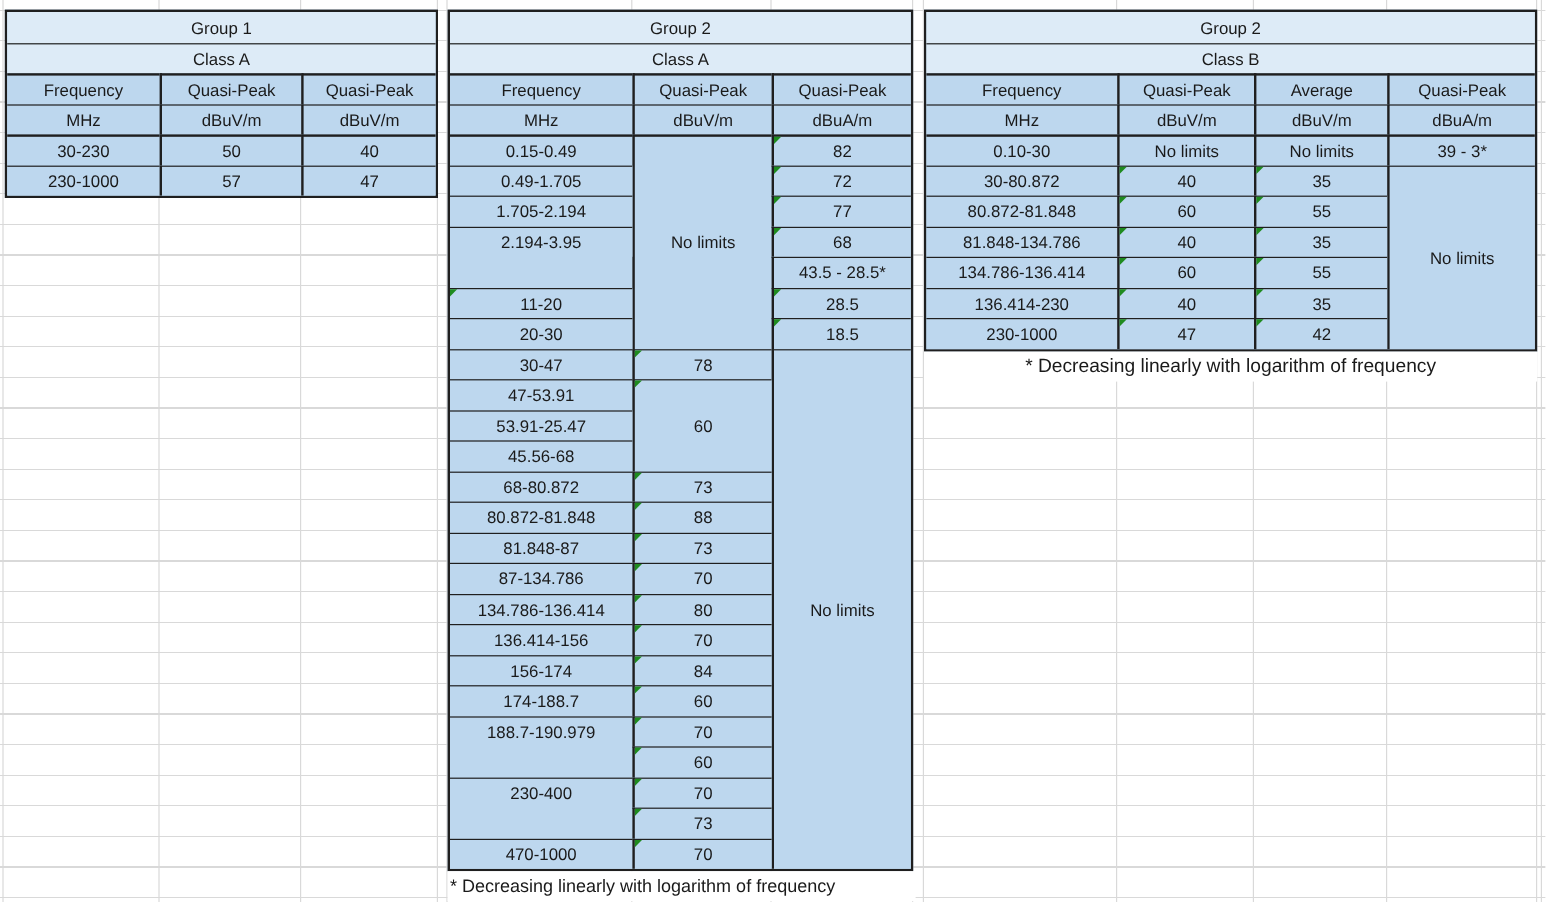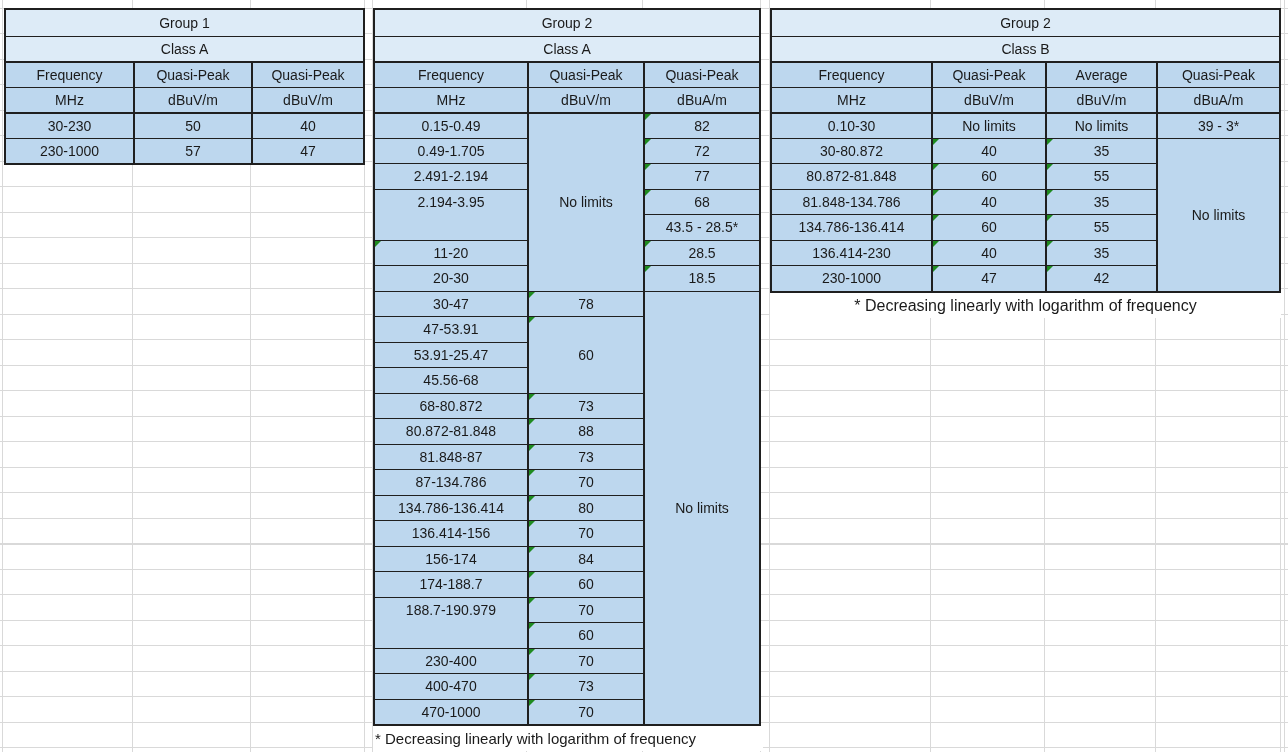--- a/index.html
+++ b/index.html
@@ -91,21 +91,21 @@
     <div class="c bt2 bl2" style="grid-area: 3 / 2;">Quasi-Peak</div>
     <div class="c bt2 bl2" style="grid-area: 3 / 3;">Quasi-Peak</div>
     <div class="c " style="grid-area: 4 / 1;">MHz</div>
     <div class="c bl2" style="grid-area: 4 / 2;">dBuV/m</div>
     <div class="c bl2" style="grid-area: 4 / 3;">dBuA/m</div>
     <div class="c bt2" style="grid-area: 5 / 1;">0.15-0.49</div>
     <div class="c bt2 bl2" style="grid-area: 5 / 2 / span 7;">No limits</div>
     <div class="c bt2 bl2" style="grid-area: 5 / 3;">82<span class="flag"></span></div>
     <div class="c " style="grid-area: 6 / 1;">0.49-1.705</div>
     <div class="c  bl2" style="grid-area: 6 / 3;">72<span class="flag"></span></div>
-    <div class="c " style="grid-area: 7 / 1;">2.491-2.194</div>
+    <div class="c " style="grid-area: 7 / 1;">1.705-2.194</div>
     <div class="c  bl2" style="grid-area: 7 / 3;">77<span class="flag"></span></div>
     <div class="c " style="grid-area: 8 / 1;">2.194-3.95</div>
     <div class="c  bl2" style="grid-area: 8 / 3;">68<span class="flag"></span></div>
     <div class="c  bl2" style="grid-area: 9 / 3;">43.5 - 28.5*</div>
     <div class="c " style="grid-area: 10 / 1;">11-20<span class="flag"></span></div>
     <div class="c  bl2" style="grid-area: 10 / 3;">28.5<span class="flag"></span></div>
     <div class="c " style="grid-area: 11 / 1;">20-30</div>
     <div class="c  bl2" style="grid-area: 11 / 3;">18.5<span class="flag"></span></div>
     <div class="c " style="grid-area: 12 / 1;">30-47</div>
     <div class="c  bl2" style="grid-area: 12 / 2;">78<span class="flag"></span></div>
@@ -128,21 +128,20 @@
     <div class="c  bl2" style="grid-area: 21 / 2;">70<span class="flag"></span></div>
     <div class="c " style="grid-area: 22 / 1;">156-174</div>
     <div class="c  bl2" style="grid-area: 22 / 2;">84<span class="flag"></span></div>
     <div class="c " style="grid-area: 23 / 1;">174-188.7</div>
     <div class="c  bl2" style="grid-area: 23 / 2;">60<span class="flag"></span></div>
     <div class="c " style="grid-area: 24 / 1;">188.7-190.979</div>
     <div class="c  bl2" style="grid-area: 24 / 2;">70<span class="flag"></span></div>
     <div class="c  bl2" style="grid-area: 25 / 2;">60<span class="flag"></span></div>
     <div class="c " style="grid-area: 26 / 1;">230-400</div>
     <div class="c  bl2" style="grid-area: 26 / 2;">70<span class="flag"></span></div>
-    <div class="c " style="grid-area: 27 / 1;">400-470</div>
     <div class="c  bl2" style="grid-area: 27 / 2;">73<span class="flag"></span></div>
     <div class="c " style="grid-area: 28 / 1;">470-1000</div>
     <div class="c  bl2" style="grid-area: 28 / 2;">70<span class="flag"></span></div>
   </div>
 <div class="tbl t3">
     <div class="c light span nt" style="grid-row: 1;">Group 2</div>
     <div class="c light span" style="grid-row: 2;">Class B</div>
     <div class="c bt2" style="grid-area: 3 / 1;">Frequency</div>
     <div class="c bt2 bl2" style="grid-area: 3 / 2;">Quasi-Peak</div>
     <div class="c bt2 bl2" style="grid-area: 3 / 3;">Average</div>

